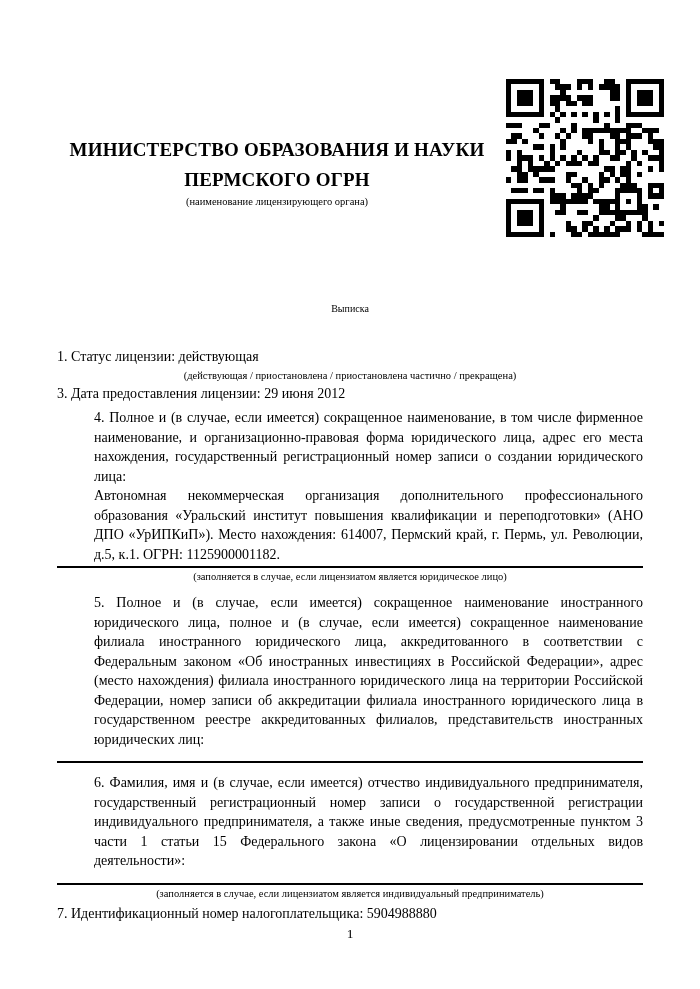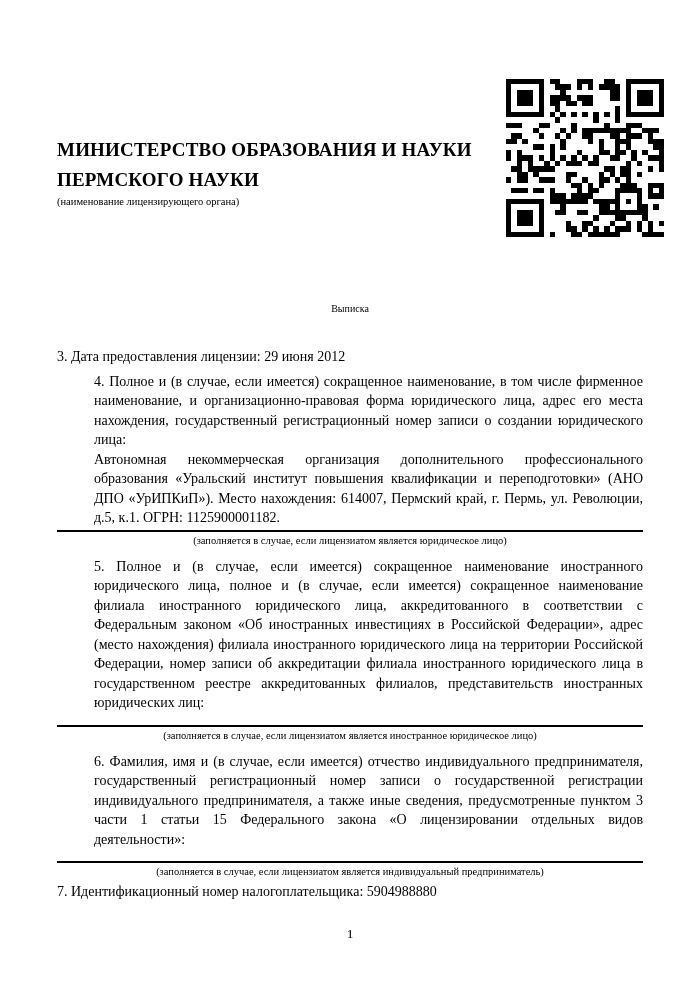--- a/index.html
+++ b/index.html
@@ -4,29 +4,29 @@
 <style>
   html,body { margin:0; padding:0; background:#ffffff; }
   .page {
     width:700px; height:989px; position:relative; background:#ffffff;
     font-family:"Liberation Serif","DejaVu Serif",serif; color:#000;
     overflow:hidden;
   }
   .qr { position:absolute; top:79px; right:36px; width:158px; height:158px; }
   .qr svg { display:block; width:100%; height:100%; }
 
-  .issuer { margin-left:57px; width:440px; padding-top:135px; }
+  .issuer { margin-left:57px; width:440px; padding-top:135px; text-align:center; }
   .issuer-name { font-weight:bold; font-size:19px; line-height:30px; letter-spacing:0.2px; }
   .small-caption { font-size:10.5px; line-height:13px; }
   .issuer .small-caption { margin-top:0; }
 
   .doc-title { margin:91px 57px 0 57px; text-align:center; font-size:10px; line-height:20px; }
 
   .items { margin:28px 57px 0 57px; font-size:14px; line-height:19.5px; }
-  .item + .item { margin-top:14px; }
+  .item + .item { margin-top:2px; }
   .item.i2 { margin-top:17px; }
   .item.i4 { margin-top:5px; }
   .item.i5, .item.i6 { margin-top:10px; }
   .item.i7 { margin-top:4px; }
   .item-text.justify { text-align:justify;margin-left:37px; }
   .center { text-align:center; }
   .rule { border-top:2px solid #000; height:0; }
   .i4 .rule { margin-top:2px; }
   .i5 .rule, .i6 .rule { margin-top:12px; }
   .rule + .small-caption, .item-text + .small-caption { margin-top:2px; }
@@ -425,48 +425,51 @@
         <rect x="25" y="28" width="1" height="1" fill="#000000"></rect>
         <rect x="26" y="28" width="1" height="1" fill="#000000"></rect>
         <rect x="27" y="28" width="1" height="1" fill="#000000"></rect>
         <rect x="28" y="28" width="1" height="1" fill="#000000"></rect>
       </svg>
     </div>
 
   <div class="issuer">
     <div class="issuer-name">
       <div>МИНИСТЕРСТВО ОБРАЗОВАНИЯ И НАУКИ</div>
-      <div>ПЕРМСКОГО НАУКИ</div>
+      <div>ПЕРМСКОГО ОГРН</div>
     </div>
     <div class="small-caption">(наименование лицензирующего органа)</div>
   </div>
 
   <div class="doc-title">
     <div>Выписка</div>
   </div>
 
   <div class="items">
 
+    <div class="item i1">
+      <div class="item-text">1. Статус лицензии: действующая</div>
+      <div class="small-caption center">(действующая / приостановлена / приостановлена частично / прекращена)</div>
+    </div>
 
 
     <div class="item i3">
       <div class="item-text">3. Дата предоставления лицензии: 29 июня 2012</div>
     </div>
 
     <div class="item i4">
       <div class="item-text justify">4. Полное и (в случае, если имеется) сокращенное наименование, в том числе фирменное наименование, и организационно-правовая форма юридического лица, адрес его места нахождения, государственный регистрационный номер записи о создании юридического лица:</div>
       <div class="item-text justify">Автономная некоммерческая организация дополнительного профессионального образования «Уральский институт повышения квалификации и переподготовки» (АНО ДПО «УрИПКиП»). Место нахождения: 614007, Пермский край, г. Пермь, ул. Революции, д.5, к.1. ОГРН: 1125900001182.</div>
       <div class="rule"></div>
       <div class="small-caption center">(заполняется в случае, если лицензиатом является юридическое лицо)</div>
     </div>
 
     <div class="item i5">
       <div class="item-text justify">5. Полное и (в случае, если имеется) сокращенное наименование иностранного юридического лица, полное и (в случае, если имеется) сокращенное наименование филиала иностранного юридического лица, аккредитованного в соответствии с Федеральным законом «Об иностранных инвестициях в Российской Федерации», адрес (место нахождения) филиала иностранного юридического лица на территории Российской Федерации, номер записи об аккредитации филиала иностранного юридического лица в государственном реестре аккредитованных филиалов, представительств иностранных юридических лиц:</div>
       <div class="rule"></div>
-      <div class="small-caption center">(заполняется в случае, если лицензиатом является иностранное юридическое лицо)</div>
     </div>
 
     <div class="item i6">
       <div class="item-text justify">6. Фамилия, имя и (в случае, если имеется) отчество индивидуального предпринимателя, государственный регистрационный номер записи о государственной регистрации индивидуального предпринимателя, а также иные сведения, предусмотренные пунктом 3 части 1 статьи 15 Федерального закона «О лицензировании отдельных видов деятельности»:</div>
       <div class="rule"></div>
       <div class="small-caption center">(заполняется в случае, если лицензиатом является индивидуальный предприниматель)</div>
     </div>
 
     <div class="item i7">
       <div class="item-text">7. Идентификационный номер налогоплательщика: 5904988880</div>

